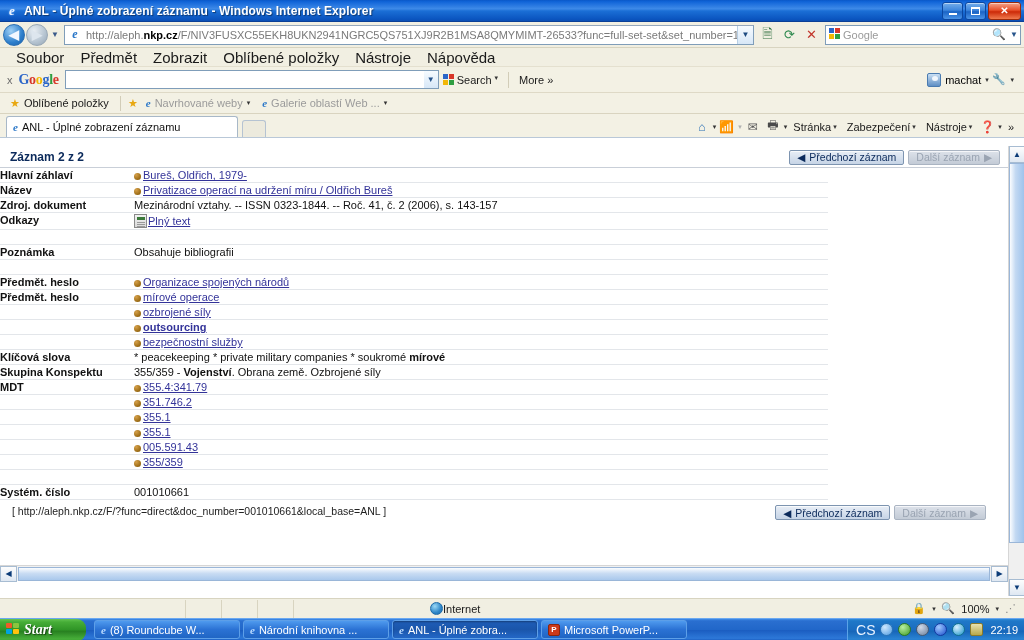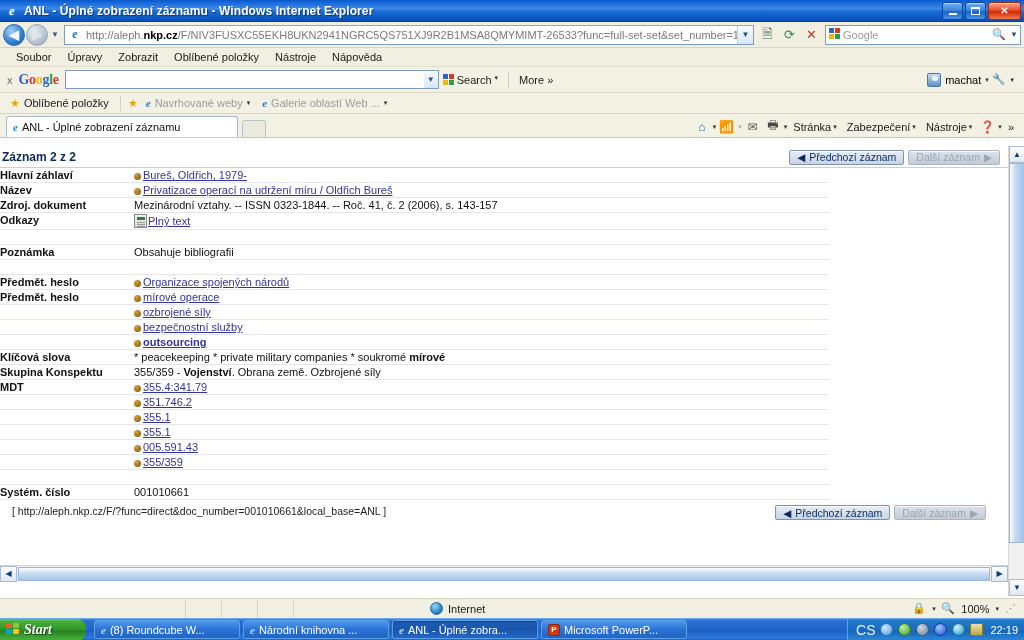--- a/index.html
+++ b/index.html
@@ -99,21 +99,21 @@
   .searchbox .gicon { font-size:10px; font-weight:bold; padding:0 3px; font-family:"Liberation Serif",serif;}
   .searchbox .ph { color: #9a9a9a; font-size: 11px; flex:1; }
   .searchbox .mag { width:18px; text-align:center; color:#27558c; font-size:11px; }
   .searchbox .dd2 { width:12px; text-align:center; color:#27558c; font-size:8px; }
 
   
   .menubar {
     height: 19px; background: #f1efe2; display: flex; align-items: center;
     padding-left: 8px; border-bottom: 1px solid #e4e0cf;
   }
-  .menubar .mi { font-size: 11px; color: #1a1a1a; padding: 0 8px; line-height: 19px; }
+  .menubar .mi { font-size: 15px; color: #1a1a1a; padding: 0 8px; line-height: 19px; }
 
   
   .gbar {
     height: 26px; background: #f3f1e4;
     display: flex; align-items: center; padding: 0 4px;
     border-bottom: 1px solid #ded9c6;
   }
   .gbar .x { color: #6a6a6a; font-size: 11px; padding: 0 6px 0 3px; }
   .glogo { font-family: "Liberation Serif", serif; font-size: 14px; font-weight: bold; letter-spacing: -0.3px; margin-right: 6px;}
   .glogo .b1{color:#2b65c8} .glogo .r{color:#d8372a} .glogo .y{color:#f2b705} .glogo .g{color:#2f9e41}
@@ -175,21 +175,21 @@
 
   
   .viewport {
     position: absolute; left: 0; top: 146px; width: 1024px; height: 450px;
     background: #fff; overflow: hidden;
   }
   .page { position: absolute; left:0; top:0; width: 1008px; height: 435px; background:#fff; }
 
   .rec-header {
     display: flex; align-items: center;
-    padding: 4px 0 3px 2px; height: 22px;
+    padding: 4px 0 3px 10px; height: 22px;
     border-bottom: 1px solid #c9cfd8;
   }
   .rec-title { font-size: 12px; font-weight: bold; color: #0b2a5b; }
   .navbtns { margin-left: auto; display: flex; gap: 4px; padding-right: 8px;}
   .btn-rec {
     font-size: 10.5px; color: #0b2a5b; padding: 1px 7px; height: 15px;
     background: linear-gradient(to bottom,#e8eef6,#c6d4e6);
     border: 1px solid #7d94b0; border-radius: 2px;
     display: flex; align-items: center; gap: 4px; line-height: 12px;
     box-shadow: inset 0 1px 0 rgba(255,255,255,0.7);
@@ -244,21 +244,21 @@
   .hs-thumb{flex:1;height:14px;margin:0 1px;background:linear-gradient(to bottom,#fbfdff,#c9dcf3 45%,#a9c8ec);
     border:1px solid #9ab6d8;}
 
   
   .statusbar {
     position:absolute; left:0; top:598px; width:1024px; height:20px;
     background:#f1efe2; border-top:1px solid #d8d4c0;
     display:flex; align-items:center; font-size:11px; color:#1a1a1a;
   }
   .sb-cell { height:18px; border-right:1px solid #d8d4c0; }
-  .sb-zone { display:flex; align-items:center; gap:5px; margin-left: 188px; }
+  .sb-zone { display:flex; align-items:center; margin-left: 188px; }
   .globe { width:13px;height:13px;border-radius:50%;
     background:radial-gradient(circle at 35% 30%,#9ad8f5,#2e86c8 60%,#1d6aa8); border:1px solid #1d6aa8;}
   .sb-right { margin-left:auto; display:flex; align-items:center; gap:6px; padding-right:8px; }
   .lockicon { color:#c8a520; font-size:11px; }
   .zoomicon { color:#1c4a80; font-size:11px; }
 
   
   .taskbar {
     position:absolute; left:0; top:618px; width:1024px; height:22px;
     background: linear-gradient(to bottom,#3f8ce8 0%,#2a6fd0 9%,#2167c9 50%,#1a5cc0 52%,#2d78d8 92%,#1f63c6 100%);
@@ -331,21 +331,21 @@
     <div class="searchbox">
       <span class="gicon"><span class="gsq"><i></i><i></i><i></i><i></i></span></span>
       <span class="ph">Google</span>
       <span class="mag">🔍</span>
       <span class="dd2">▼</span>
     </div>
   </div>
 
   <div class="menubar">
     <span class="mi">Soubor</span>
-    <span class="mi">Úpravy</span>
+    <span class="mi">Předmět</span>
     <span class="mi">Zobrazit</span>
     <span class="mi">Oblíbené položky</span>
     <span class="mi">Nástroje</span>
     <span class="mi">Nápověda</span>
   </div>
 
   <div class="gbar">
     <span class="x">x</span>
     <span class="glogo"><span class="b1">G</span><span class="r">o</span><span class="y">o</span><span class="b1">g</span><span class="g">l</span><span class="r">e</span></span>
     <div class="ginput">
@@ -478,25 +478,25 @@
             <tr>
               <td class="lbl">Předmět. heslo</td>
               <td class="val"><span class="bullet"></span><a href="#"><span>mírové operace</span></a></td>
             </tr>
             <tr>
               <td class="lbl">&nbsp;</td>
               <td class="val"><span class="bullet"></span><a href="#"><span>ozbrojené síly</span></a></td>
             </tr>
             <tr>
               <td class="lbl">&nbsp;</td>
+              <td class="val"><span class="bullet"></span><a href="#"><b>outsourcing</b></a></td>
+            </tr>
+            <tr>
+              <td class="lbl">&nbsp;</td>
               <td class="val"><span class="bullet"></span><a href="#"><span>bezpečnostní služby</span></a></td>
-            </tr>
-            <tr>
-              <td class="lbl">&nbsp;</td>
-              <td class="val"><span class="bullet"></span><a href="#"><b>outsourcing</b></a></td>
             </tr>
             <tr>
               <td class="lbl">Klíčová slova</td>
               <td class="val"><span>* peacekeeping * private military companies * soukromé </span><b>mírové</b></td>
             </tr>
             <tr>
               <td class="lbl">Skupina Konspektu</td>
               <td class="val"><span>355/359 - </span><b>Vojenství</b><span>. Obrana země. Ozbrojené síly</span></td>
             </tr>
             <tr>

